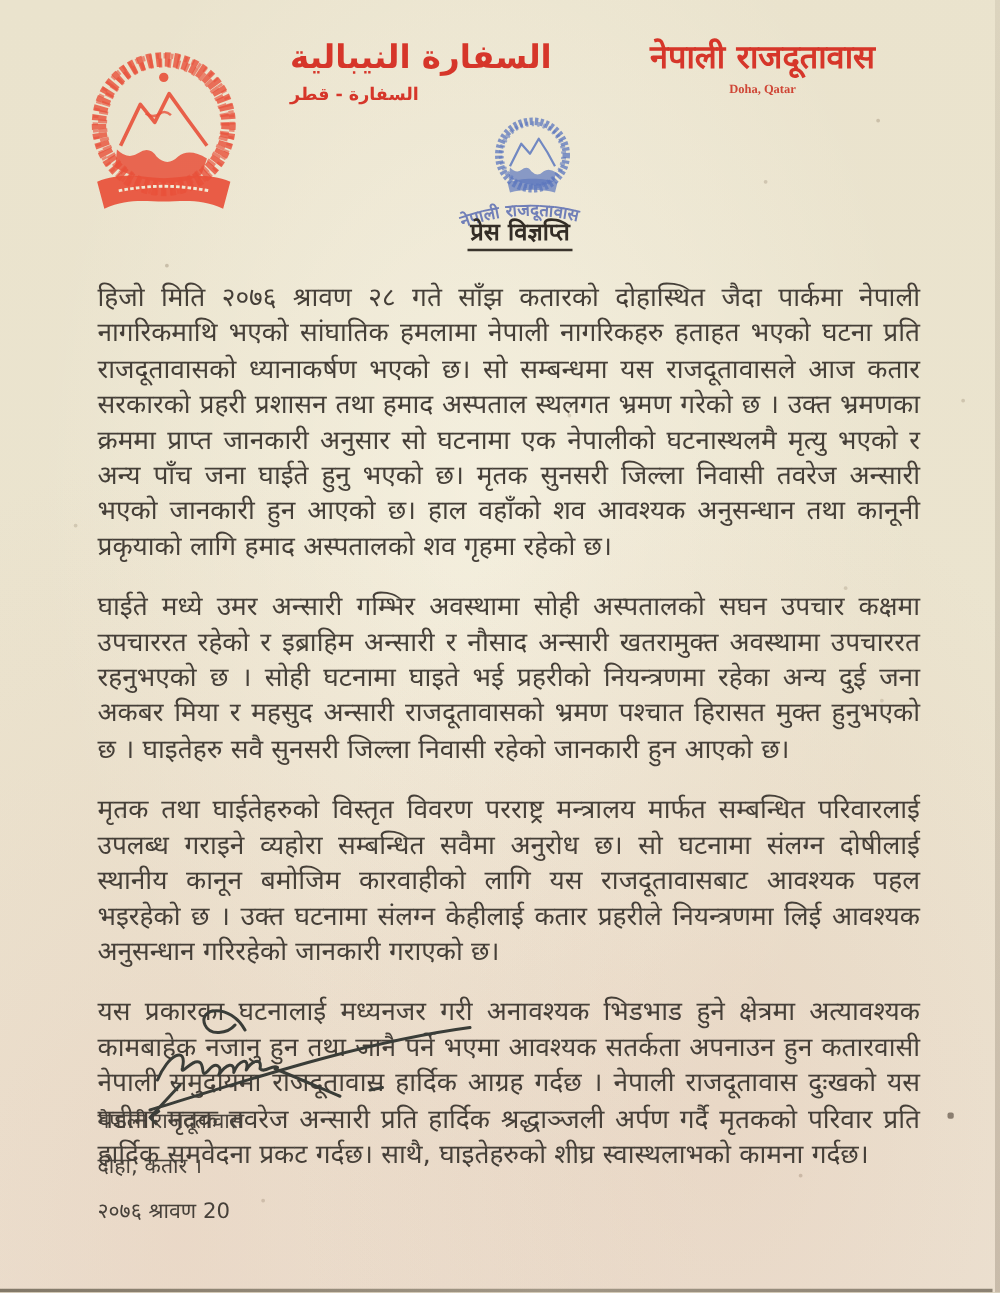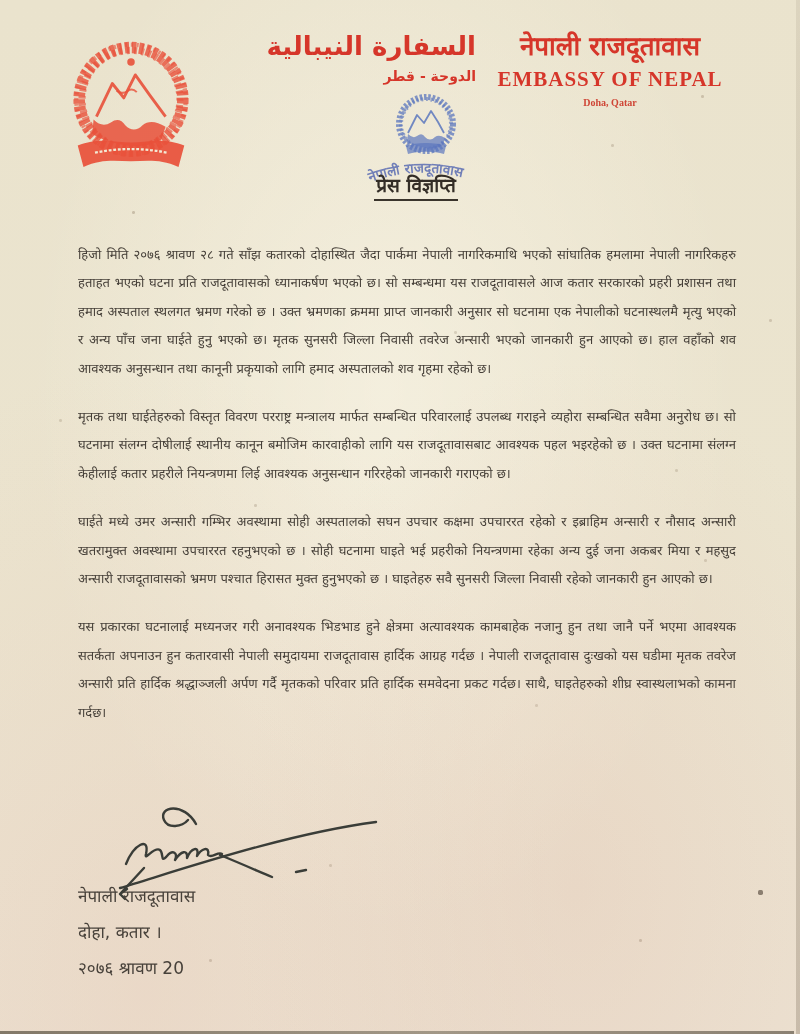--- a/index.html
+++ b/index.html
@@ -47,21 +47,21 @@
       330px 865px 0 1px rgba(110,88,64,.20),
       705px 560px 0 1px rgba(110,88,64,.20),
       770px 320px 0 1px rgba(110,88,64,.22),
       60px 420px 0 1px rgba(110,88,64,.2);
   }
 
   
   .emblem-red { position: absolute; left: 56px; top: 36px; width: 150px; height: 144px; }
   .arabic-block {
     position: absolute; left: 232px; top: 32px; width: 244px;
-    text-align: right; color: #d6362a; direction: rtl;
+    text-align: left; color: #d6362a; direction: rtl;
   }
   .arabic-title { font-size: 26px; font-weight: bold; line-height: 1.1; }
   .arabic-sub { font-size: 14px; font-weight: bold; margin-top: 7px; letter-spacing: 1px; }
   .right-block {
     position: absolute; left: 470px; top: 32px; width: 280px;
     text-align: center; color: #d6362a;
   }
   .nepali-title { font-size: 26px; font-weight: bold; line-height: 1.1; }
   .english-title {
     font-family: "Liberation Serif", serif;
@@ -72,22 +72,22 @@
 
   
   .doc-title-wrap { position: absolute; left: 16px; top: 172px; width: 800px; text-align: center; }
   .doc-title {
     display: inline-block; font-size: 19px; font-weight: bold; color: #332d26;
     border-bottom: 2px solid #3a342c; padding: 0 2px 1px 2px;
   }
 
   
   .body-text {
-    position: absolute; left: 78px; top: 241px; width: 658px;
-    color: #453f38; font-size: 13px; line-height: 28.4px;
+    position: absolute; left: 78px; top: 224px; width: 658px;
+    color: #453f38; font-size: 21px; line-height: 28.4px;
     text-align: justify;
   }
   .body-text p { margin: 0 0 20px 0; }
 
   
   .signature { position: absolute; left: 100px; top: 798px; width: 300px; height: 104px; }
   .footer { position: absolute; left: 78px; top: 884px; color: #47413a; font-size: 17px; }
   .footer div { margin-bottom: 13px; }
 </style>
 </head>
@@ -109,26 +109,25 @@
       </g>
       <path d="M24,58 q6,6 12,2 q6,-4 10,2 q6,6 12,0 q6,-5 16,1 l-3,9 q-11,6 -24,4 q-14,-2 -24,-8 z" fill="#e8503a" opacity=".85"></path>
       <circle cx="50" cy="18" r="2.6" fill="#e8503a" opacity=".9"></circle>
       <path d="M13,76 C28,70 40,74 50,74 C60,74 72,70 87,76 L83,91 C70,85 60,87 50,87 C40,87 30,85 17,91 Z" fill="#e8503a" opacity=".92"></path>
       <path d="M25,81 Q50,76 75,81" stroke="#f2e9d4" stroke-width="1.6" fill="none" stroke-dasharray="2 1.2"></path>
     </svg>
   </div>
 
   <div class="arabic-block">
     <div class="arabic-title">السفارة النيبالية</div>
-    <div class="arabic-sub">الدوحة - قطر</div>
+    <div class="arabic-sub">السفارة - قطر</div>
   </div>
 
   <div class="right-block">
     <div class="nepali-title">नेपाली राजदूतावास</div>
-    <div class="english-title">EMBASSY OF NEPAL</div>
     <div class="location">Doha, Qatar</div>
   </div>
 
   <div class="stamp">
     <svg viewBox="0 0 148 112" width="148" height="112">
       <g transform="translate(74,42)">
         <g stroke="#4767bb" fill="none">
           <circle cx="0" cy="0" r="27" stroke-width="6" stroke-dasharray="2.5 1.8" opacity=".75"></circle>
           <circle cx="0" cy="0" r="25" stroke-width="4" stroke-dasharray="2 2.6" opacity=".6" transform="rotate(15)"></circle>
         </g>
@@ -146,22 +145,22 @@
       </text>
     </svg>
   </div>
 
   <div class="doc-title-wrap">
     <span class="doc-title">प्रेस विज्ञप्ति</span>
   </div>
 
   <div class="body-text">
     <p>हिजो मिति २०७६ श्रावण २८ गते साँझ कतारको दोहास्थित जैदा पार्कमा नेपाली नागरिकमाथि भएको सांघातिक हमलामा नेपाली नागरिकहरु हताहत भएको घटना प्रति राजदूतावासको ध्यानाकर्षण भएको छ। सो सम्बन्धमा यस राजदूतावासले आज कतार सरकारको प्रहरी प्रशासन तथा हमाद अस्पताल स्थलगत भ्रमण गरेको छ । उक्त भ्रमणका क्रममा प्राप्त जानकारी अनुसार सो घटनामा एक नेपालीको घटनास्थलमै मृत्यु भएको र अन्य पाँच जना घाईते हुनु भएको छ। मृतक सुनसरी जिल्ला निवासी तवरेज अन्सारी भएको जानकारी हुन आएको छ। हाल वहाँको शव आवश्यक अनुसन्धान तथा कानूनी प्रकृयाको लागि हमाद अस्पतालको शव गृहमा रहेको छ।</p>
+    <p>घाईते मध्ये उमर अन्सारी गम्भिर अवस्थामा सोही अस्पतालको सघन उपचार कक्षमा उपचाररत रहेको र इब्राहिम अन्सारी र नौसाद अन्सारी खतरामुक्त अवस्थामा उपचाररत रहनुभएको छ । सोही घटनामा घाइते भई प्रहरीको नियन्त्रणमा रहेका अन्य दुई जना अकबर मिया र महसुद अन्सारी राजदूतावासको भ्रमण पश्चात हिरासत मुक्त हुनुभएको छ । घाइतेहरु सवै सुनसरी जिल्ला निवासी रहेको जानकारी हुन आएको छ।</p>
     <p>मृतक तथा घाईतेहरुको विस्तृत विवरण परराष्ट्र मन्त्रालय मार्फत सम्बन्धित परिवारलाई उपलब्ध गराइने व्यहोरा सम्बन्धित सवैमा अनुरोध छ। सो घटनामा संलग्न दोषीलाई स्थानीय कानून बमोजिम कारवाहीको लागि यस राजदूतावासबाट आवश्यक पहल भइरहेको छ । उक्त घटनामा संलग्न केहीलाई कतार प्रहरीले नियन्त्रणमा लिई आवश्यक अनुसन्धान गरिरहेको जानकारी गराएको छ।</p>
-    <p>घाईते मध्ये उमर अन्सारी गम्भिर अवस्थामा सोही अस्पतालको सघन उपचार कक्षमा उपचाररत रहेको र इब्राहिम अन्सारी र नौसाद अन्सारी खतरामुक्त अवस्थामा उपचाररत रहनुभएको छ । सोही घटनामा घाइते भई प्रहरीको नियन्त्रणमा रहेका अन्य दुई जना अकबर मिया र महसुद अन्सारी राजदूतावासको भ्रमण पश्चात हिरासत मुक्त हुनुभएको छ । घाइतेहरु सवै सुनसरी जिल्ला निवासी रहेको जानकारी हुन आएको छ।</p>
     <p>यस प्रकारका घटनालाई मध्यनजर गरी अनावश्यक भिडभाड हुने क्षेत्रमा अत्यावश्यक कामबाहेक नजानु हुन तथा जानै पर्ने भएमा आवश्यक सतर्कता अपनाउन हुन कतारवासी नेपाली समुदायमा राजदूतावास हार्दिक आग्रह गर्दछ । नेपाली राजदूतावास दुःखको यस घडीमा मृतक तवरेज अन्सारी प्रति हार्दिक श्रद्धाञ्जली अर्पण गर्दै मृतकको परिवार प्रति हार्दिक समवेदना प्रकट गर्दछ। साथै, घाइतेहरुको शीघ्र स्वास्थलाभको कामना गर्दछ।</p>
   </div>
 
   <div class="signature">
     <svg viewBox="0 0 300 104" width="300" height="104">
       <g stroke="#3a3d38" stroke-width="2.4" fill="none" stroke-linecap="round" stroke-linejoin="round">
         <path d="M96,26 C84,4 58,8 64,22 C68,31 82,29 88,22"></path>
         <path d="M26,66 C34,46 50,38 46,56 C44,64 54,48 60,52 C64,55 60,66 67,58 C73,51 78,55 75,62 C81,53 88,51 87,60 C91,50 100,47 97,58 C101,51 110,47 108,57 C112,61 118,53 122,56"></path>
         <path d="M20,90 C80,72 185,36 276,24"></path>
         <path d="M120,57 C142,66 160,74 172,79"></path>

